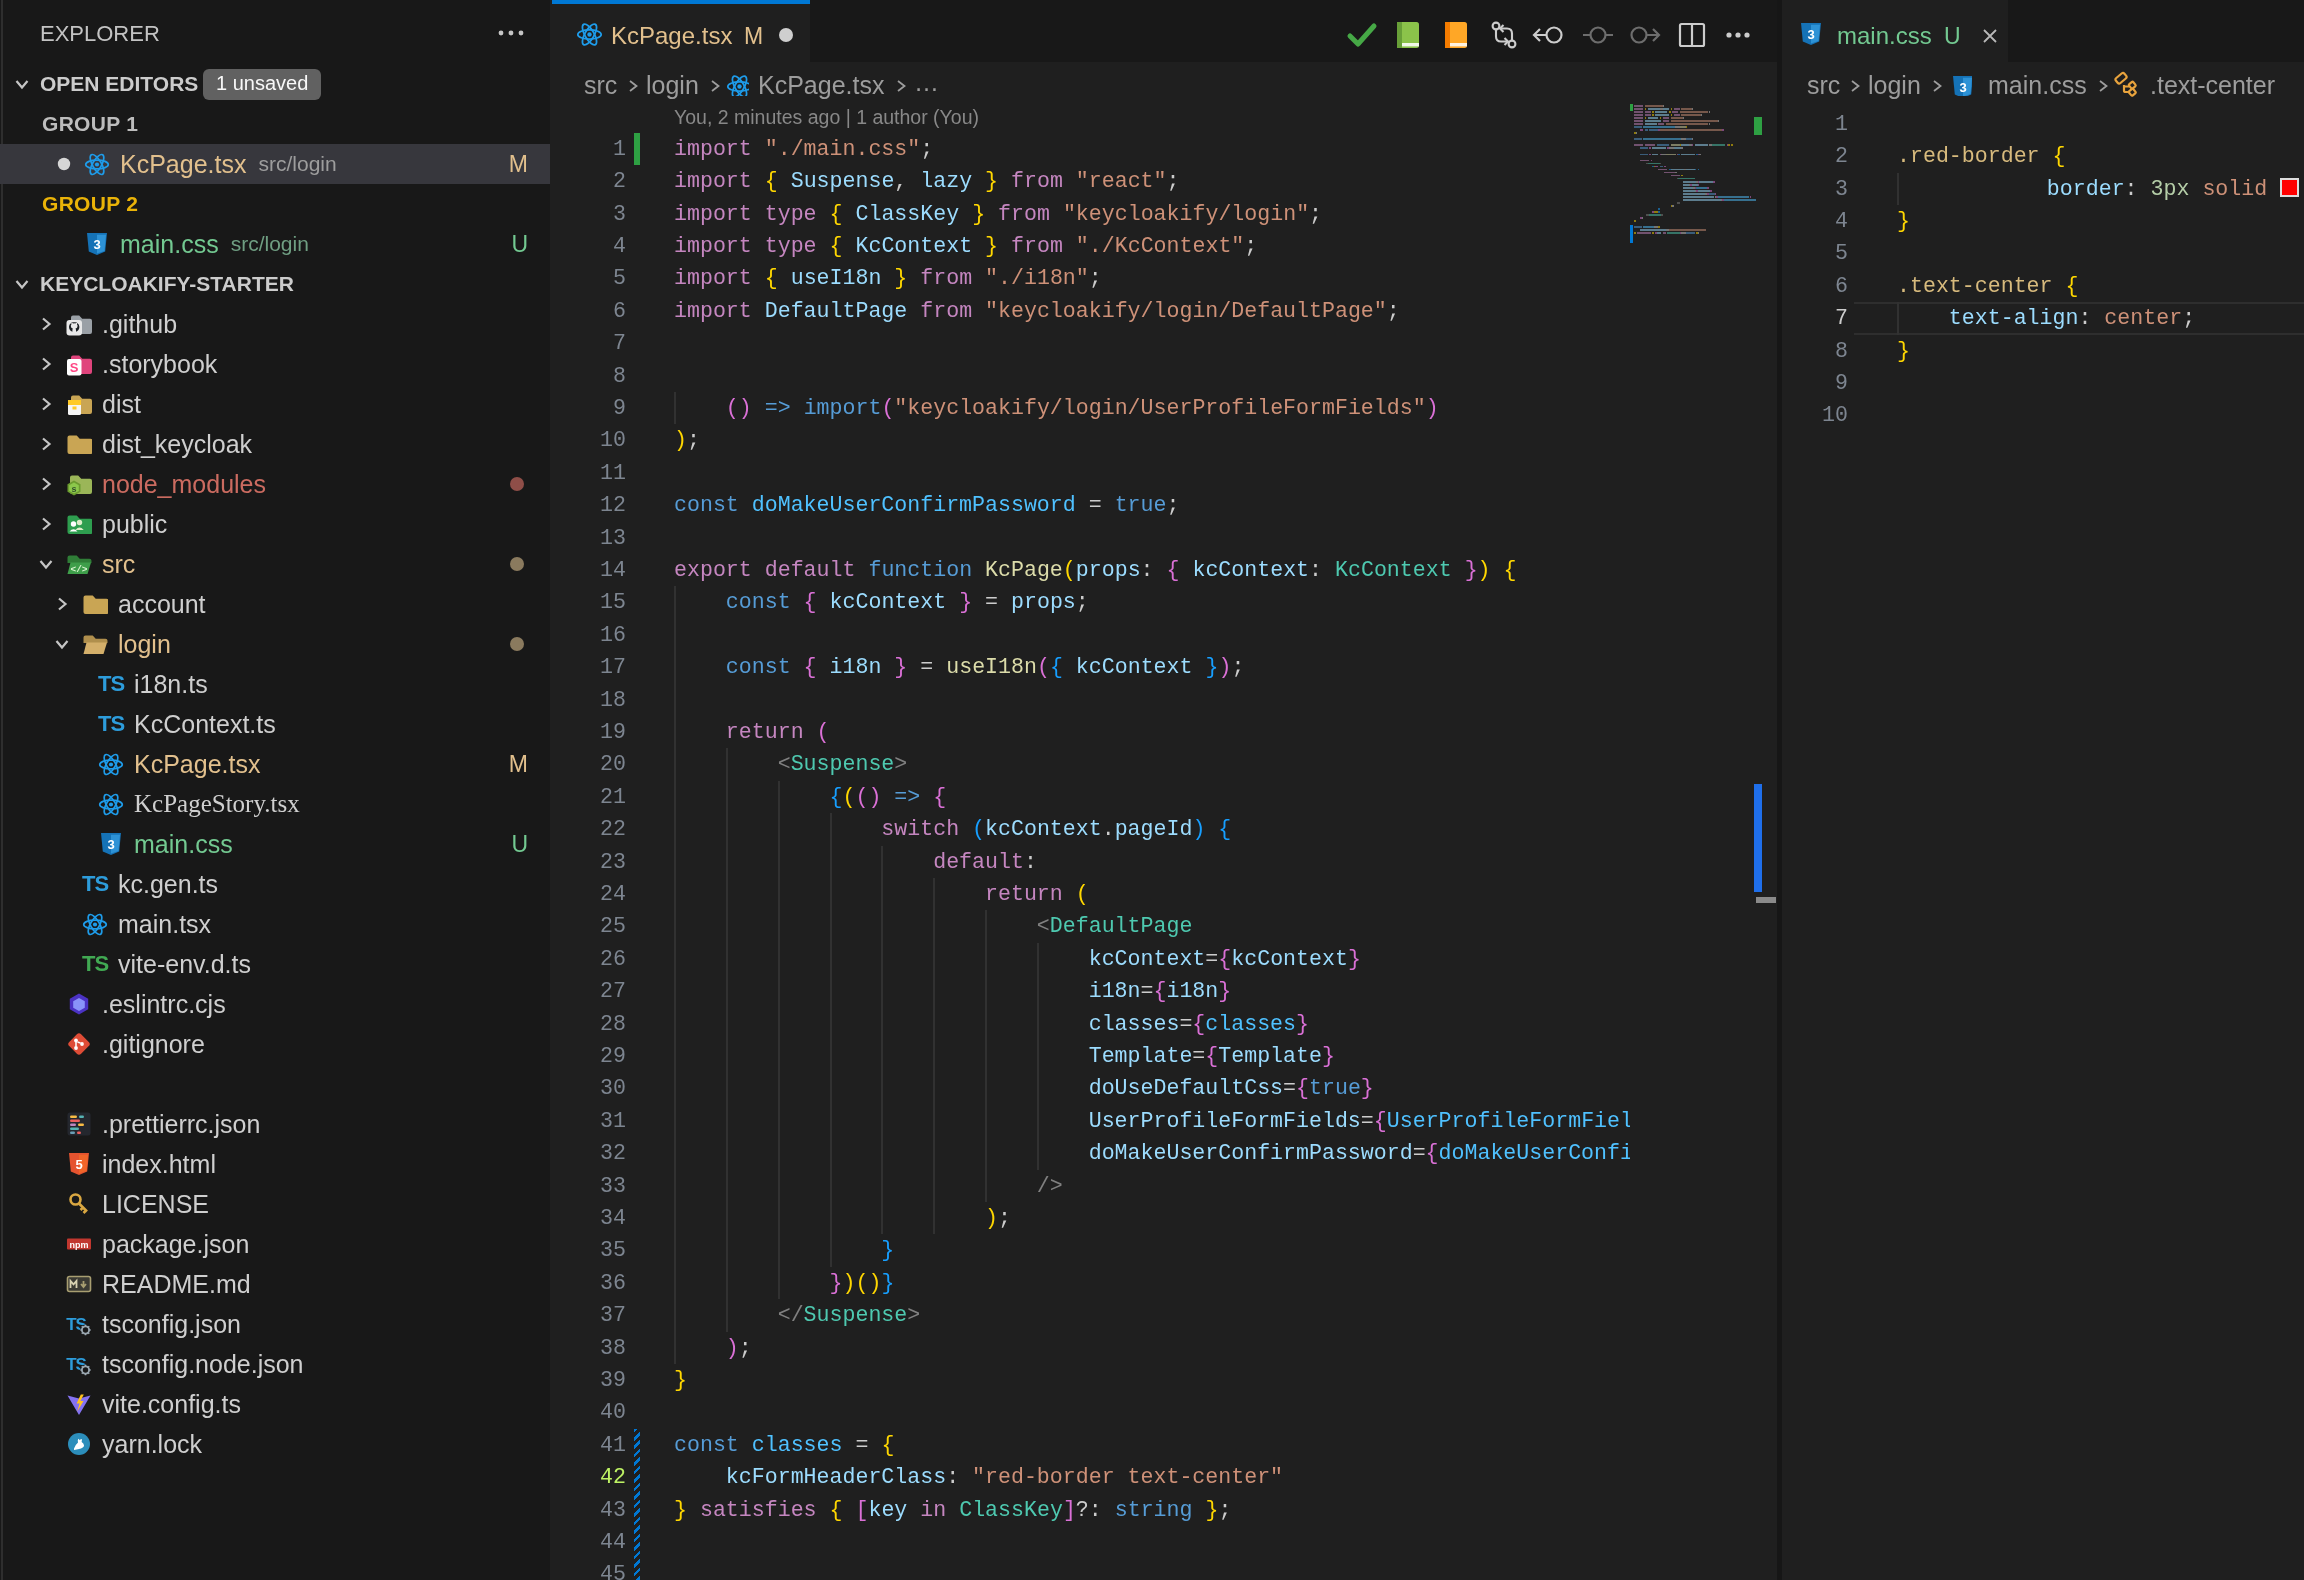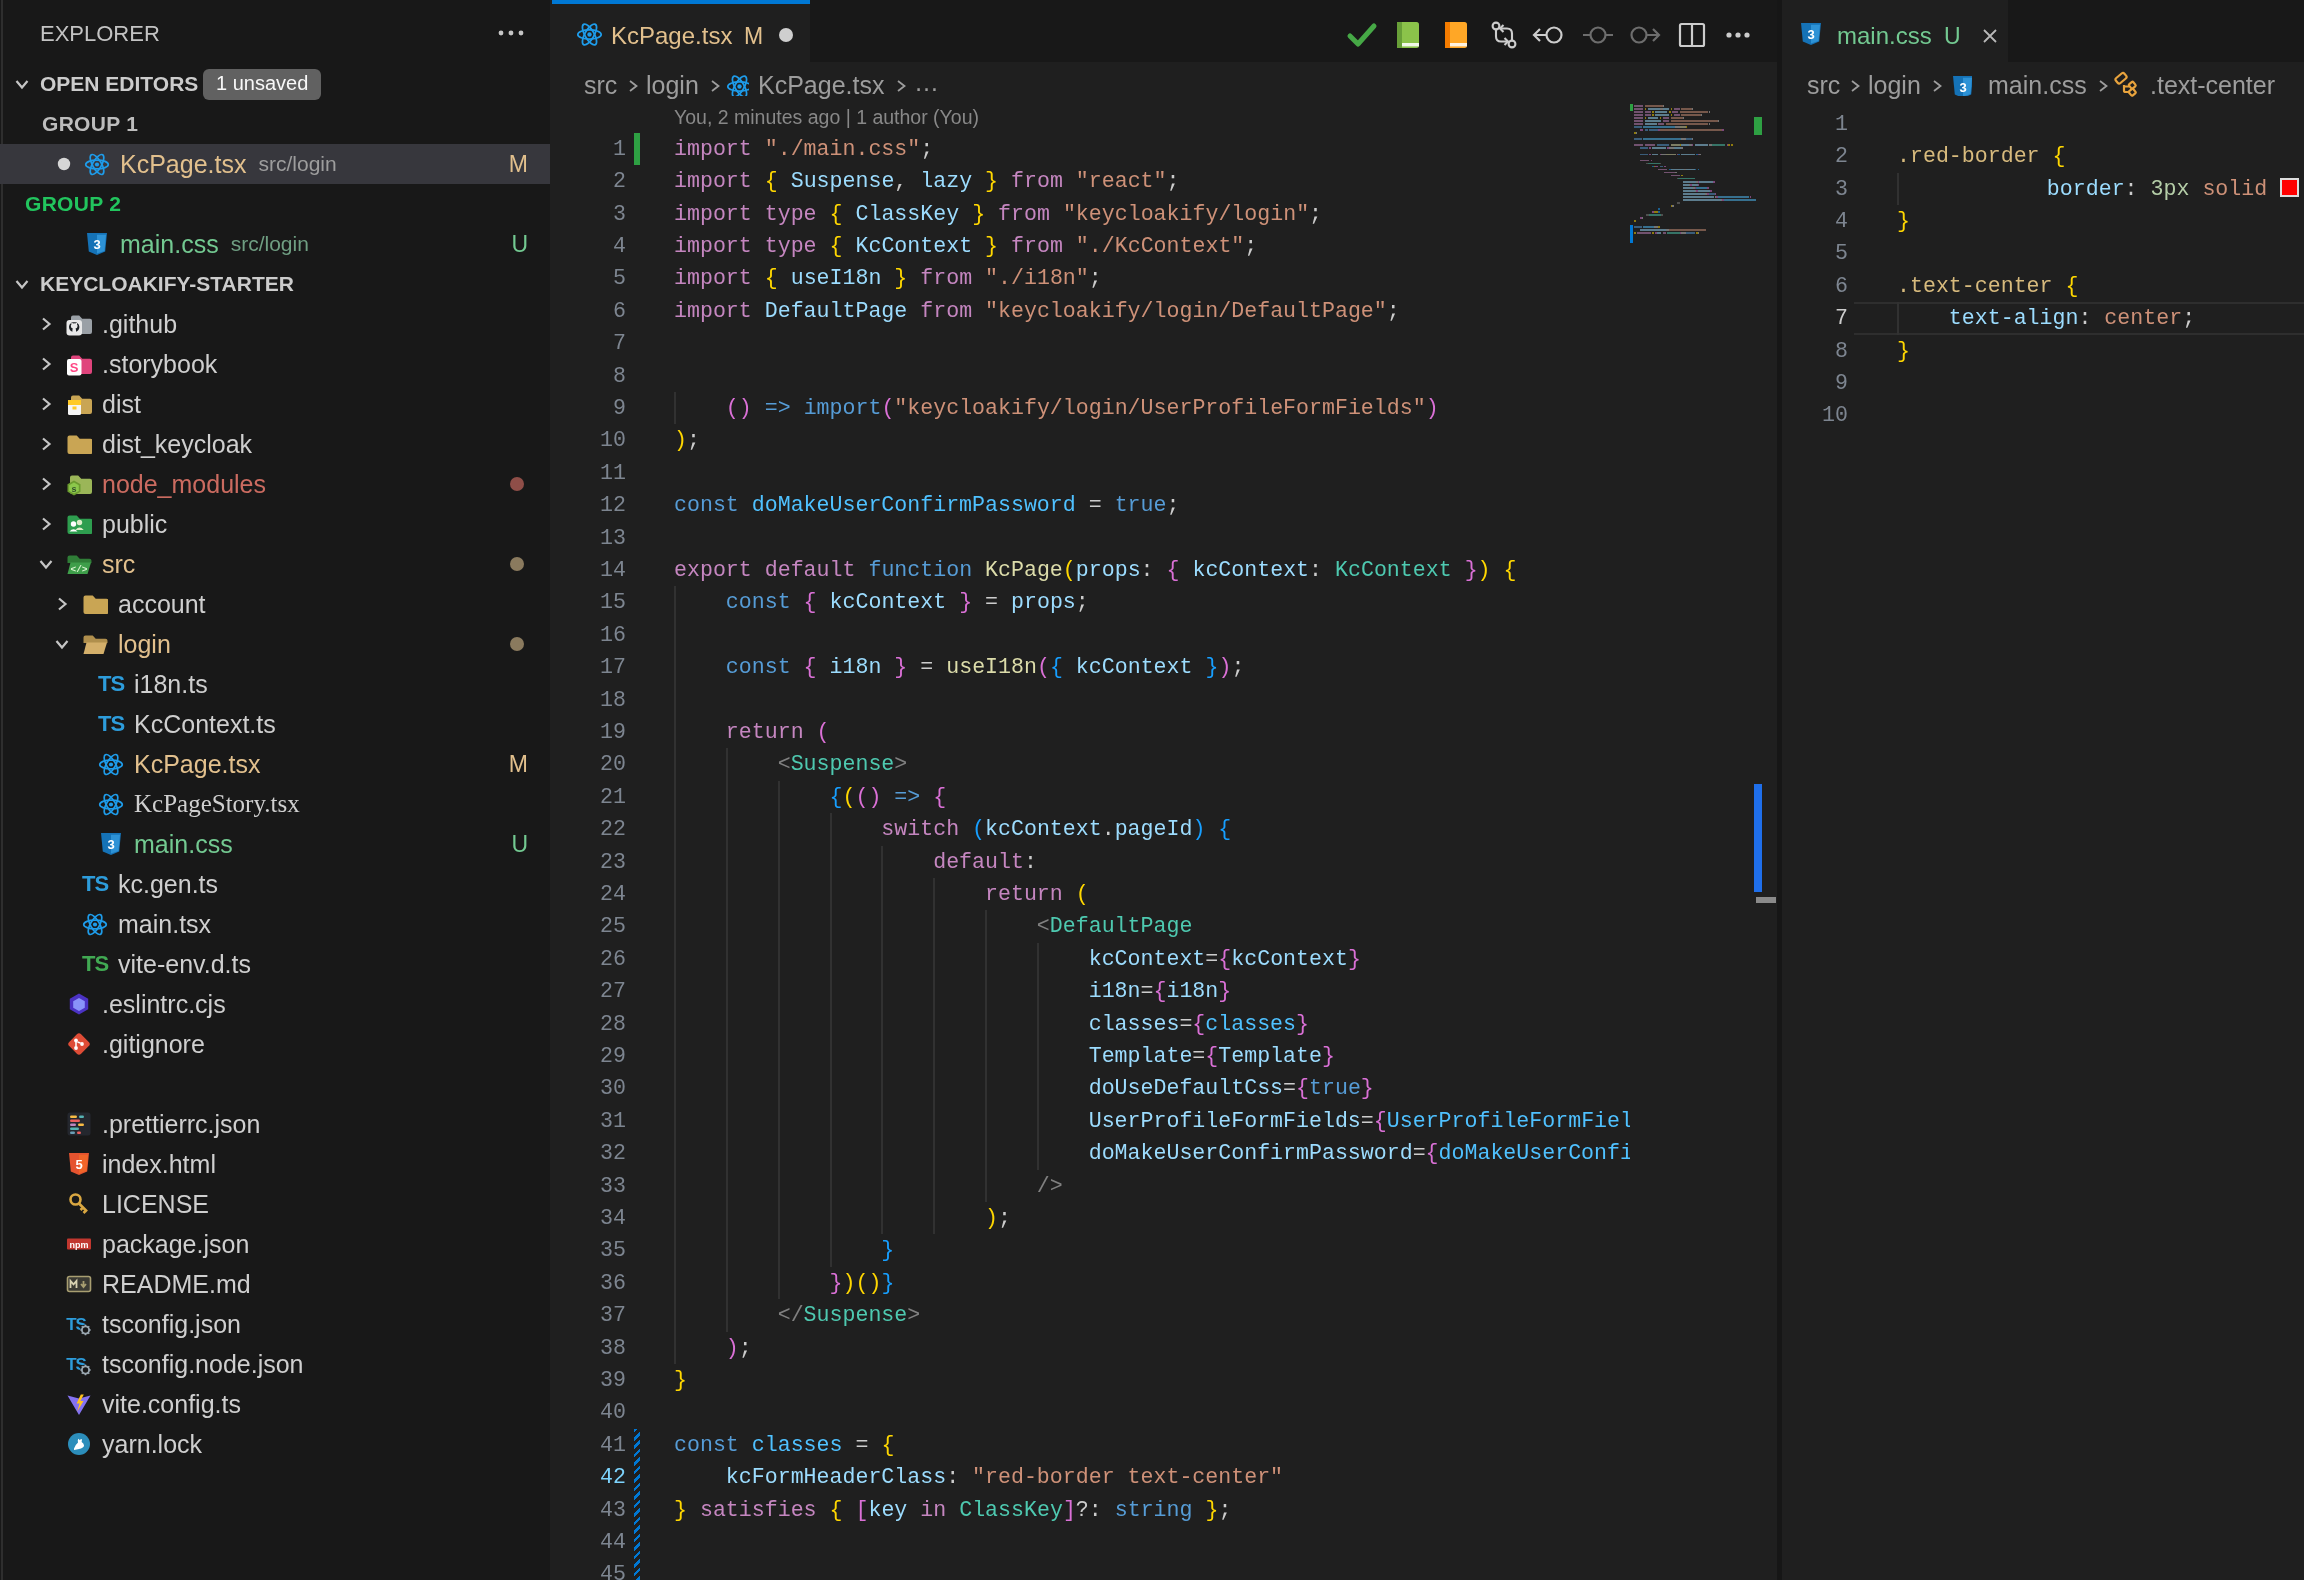--- a/index.html
+++ b/index.html
@@ -71,21 +71,21 @@
             <ellipse cx="13.5" cy="13.5" rx="11.7" ry="4.6" transform="rotate(120 13.5 13.5)"></ellipse>
           </g>
           <circle cx="13.5" cy="13.5" r="2.2" fill="#1E9CEA"></circle>
         </svg>
       </span>
       <span class="lbl" style="color:#E2C08D">KcPage.tsx</span>
       <span class="desc" style="color:#9d9d9d">src/login</span>
       <span class="badge-r gitM">M</span>
     </div>
     <div class="srow" style="top:184px;">
-      <span style="margin-left:25px;font-size:21px;font-weight:700;color:#22c55e;letter-spacing:.3px">GROUP 2</span>
+      <span style="margin-left:42px;font-size:21px;font-weight:700;color:#eab308;letter-spacing:.3px">GROUP 2</span>
     </div>
     <div class="srow" style="top:224px;">
       <span style="margin-left:56px;width:16px"></span>
       <span class="fic" style="">
         <svg width="26" height="26" viewBox="0 0 26 26" style="">
           <path d="M3 2 h20 l-1.8 18.6 L13 24 4.8 20.6 z" fill="#1572B6"></path>
           <path d="M13 3.8 h9 l-1.5 16.2 L13 22.6 z" fill="#2D92D6"></path>
           <text x="13" y="17.5" font-family="Liberation Sans" font-size="13" font-weight="bold" fill="#ffffff" text-anchor="middle">3</text>
         </svg>
       </span>
@@ -585,21 +585,21 @@
       <div class="codeline mono" style="left:674px;top:1266.8px">            <span class="g2">}</span><span class="g1">)()</span><span class="g3">}</span></div>
       <div class="lnum" style="left:546px;top:1299.2px;width:80px;color:#7d8590">37</div>
       <div class="codeline mono" style="left:674px;top:1299.2px">        <span class="a">&lt;/</span><span class="t">Suspense</span><span class="a">&gt;</span></div>
       <div class="lnum" style="left:546px;top:1331.6px;width:80px;color:#7d8590">38</div>
       <div class="codeline mono" style="left:674px;top:1331.6px">    <span class="g2">)</span><span class="w">;</span></div>
       <div class="lnum" style="left:546px;top:1364.0px;width:80px;color:#7d8590">39</div>
       <div class="codeline mono" style="left:674px;top:1364.0px"><span class="g1">}</span></div>
       <div class="lnum" style="left:546px;top:1396.4px;width:80px;color:#7d8590">40</div>
       <div class="lnum" style="left:546px;top:1428.8px;width:80px;color:#7d8590">41</div>
       <div class="codeline mono" style="left:674px;top:1428.8px"><span class="b">const</span><span class="w"> </span><span class="c">classes</span><span class="w"> = </span><span class="g1">{</span></div>
-      <div class="lnum" style="left:546px;top:1461.2px;width:80px;color:#7dd3fc">42</div>
+      <div class="lnum" style="left:546px;top:1461.2px;width:80px;color:#bef264">42</div>
       <div class="codeline mono" style="left:674px;top:1461.2px">    <span class="v">kcFormHeaderClass</span><span class="w">: </span><span class="s">"red-border text-center"</span></div>
       <div class="lnum" style="left:546px;top:1493.6px;width:80px;color:#7d8590">43</div>
       <div class="codeline mono" style="left:674px;top:1493.6px"><span class="g1">}</span><span class="w"> </span><span class="k">satisfies</span><span class="w"> </span><span class="g1">{</span><span class="w"> </span><span class="g2">[</span><span class="v">key</span><span class="w"> </span><span class="k">in</span><span class="w"> </span><span class="t">ClassKey</span><span class="g2">]</span><span class="w">?: </span><span class="b">string</span><span class="w"> </span><span class="g1">}</span><span class="w">;</span></div>
       <div class="lnum" style="left:546px;top:1526.0px;width:80px;color:#7d8590">44</div>
       <div class="lnum" style="left:546px;top:1558.4px;width:80px;color:#7d8590">45</div>
       <div class="abs" style="left:634px;top:132.8px;width:6px;height:32.4px;background:#2ea043"></div>
       <div class="abs" style="left:634px;top:1428.8px;width:6px;height:151.2px;background:repeating-linear-gradient(135deg,#0078d4 0 2.5px,rgba(0,0,0,0) 2.5px 6px)"></div>
       <div class="guide" style="left:674.0px;top:392.0px;height:32.4px"></div>
       <div class="guide" style="left:674.0px;top:586.4px;height:777.6px"></div>
       <div class="guide" style="left:725.8px;top:748.4px;height:583.2px"></div>

